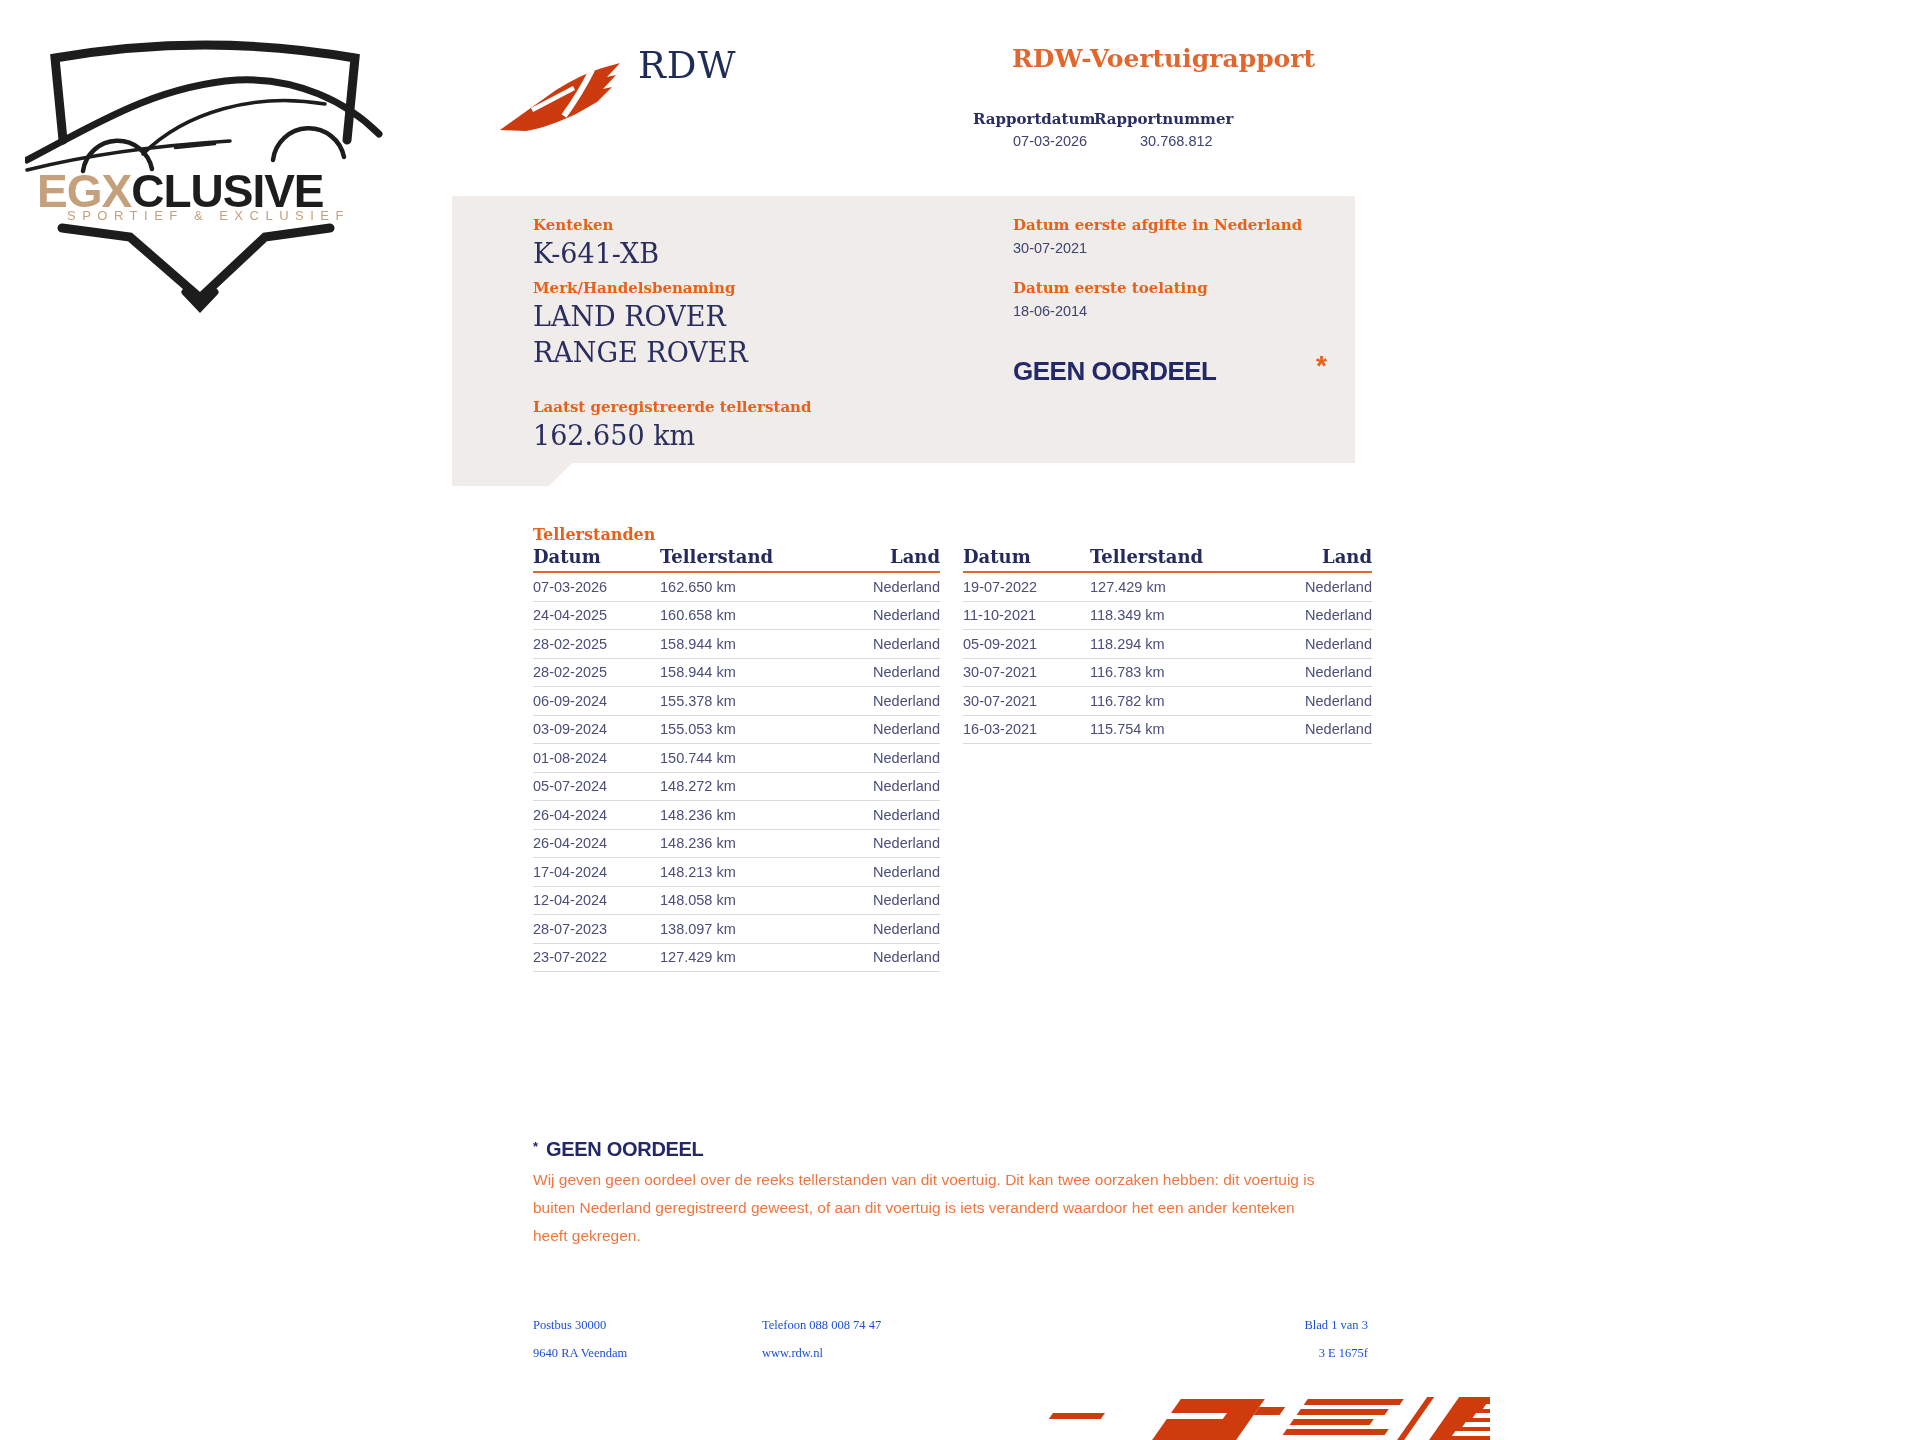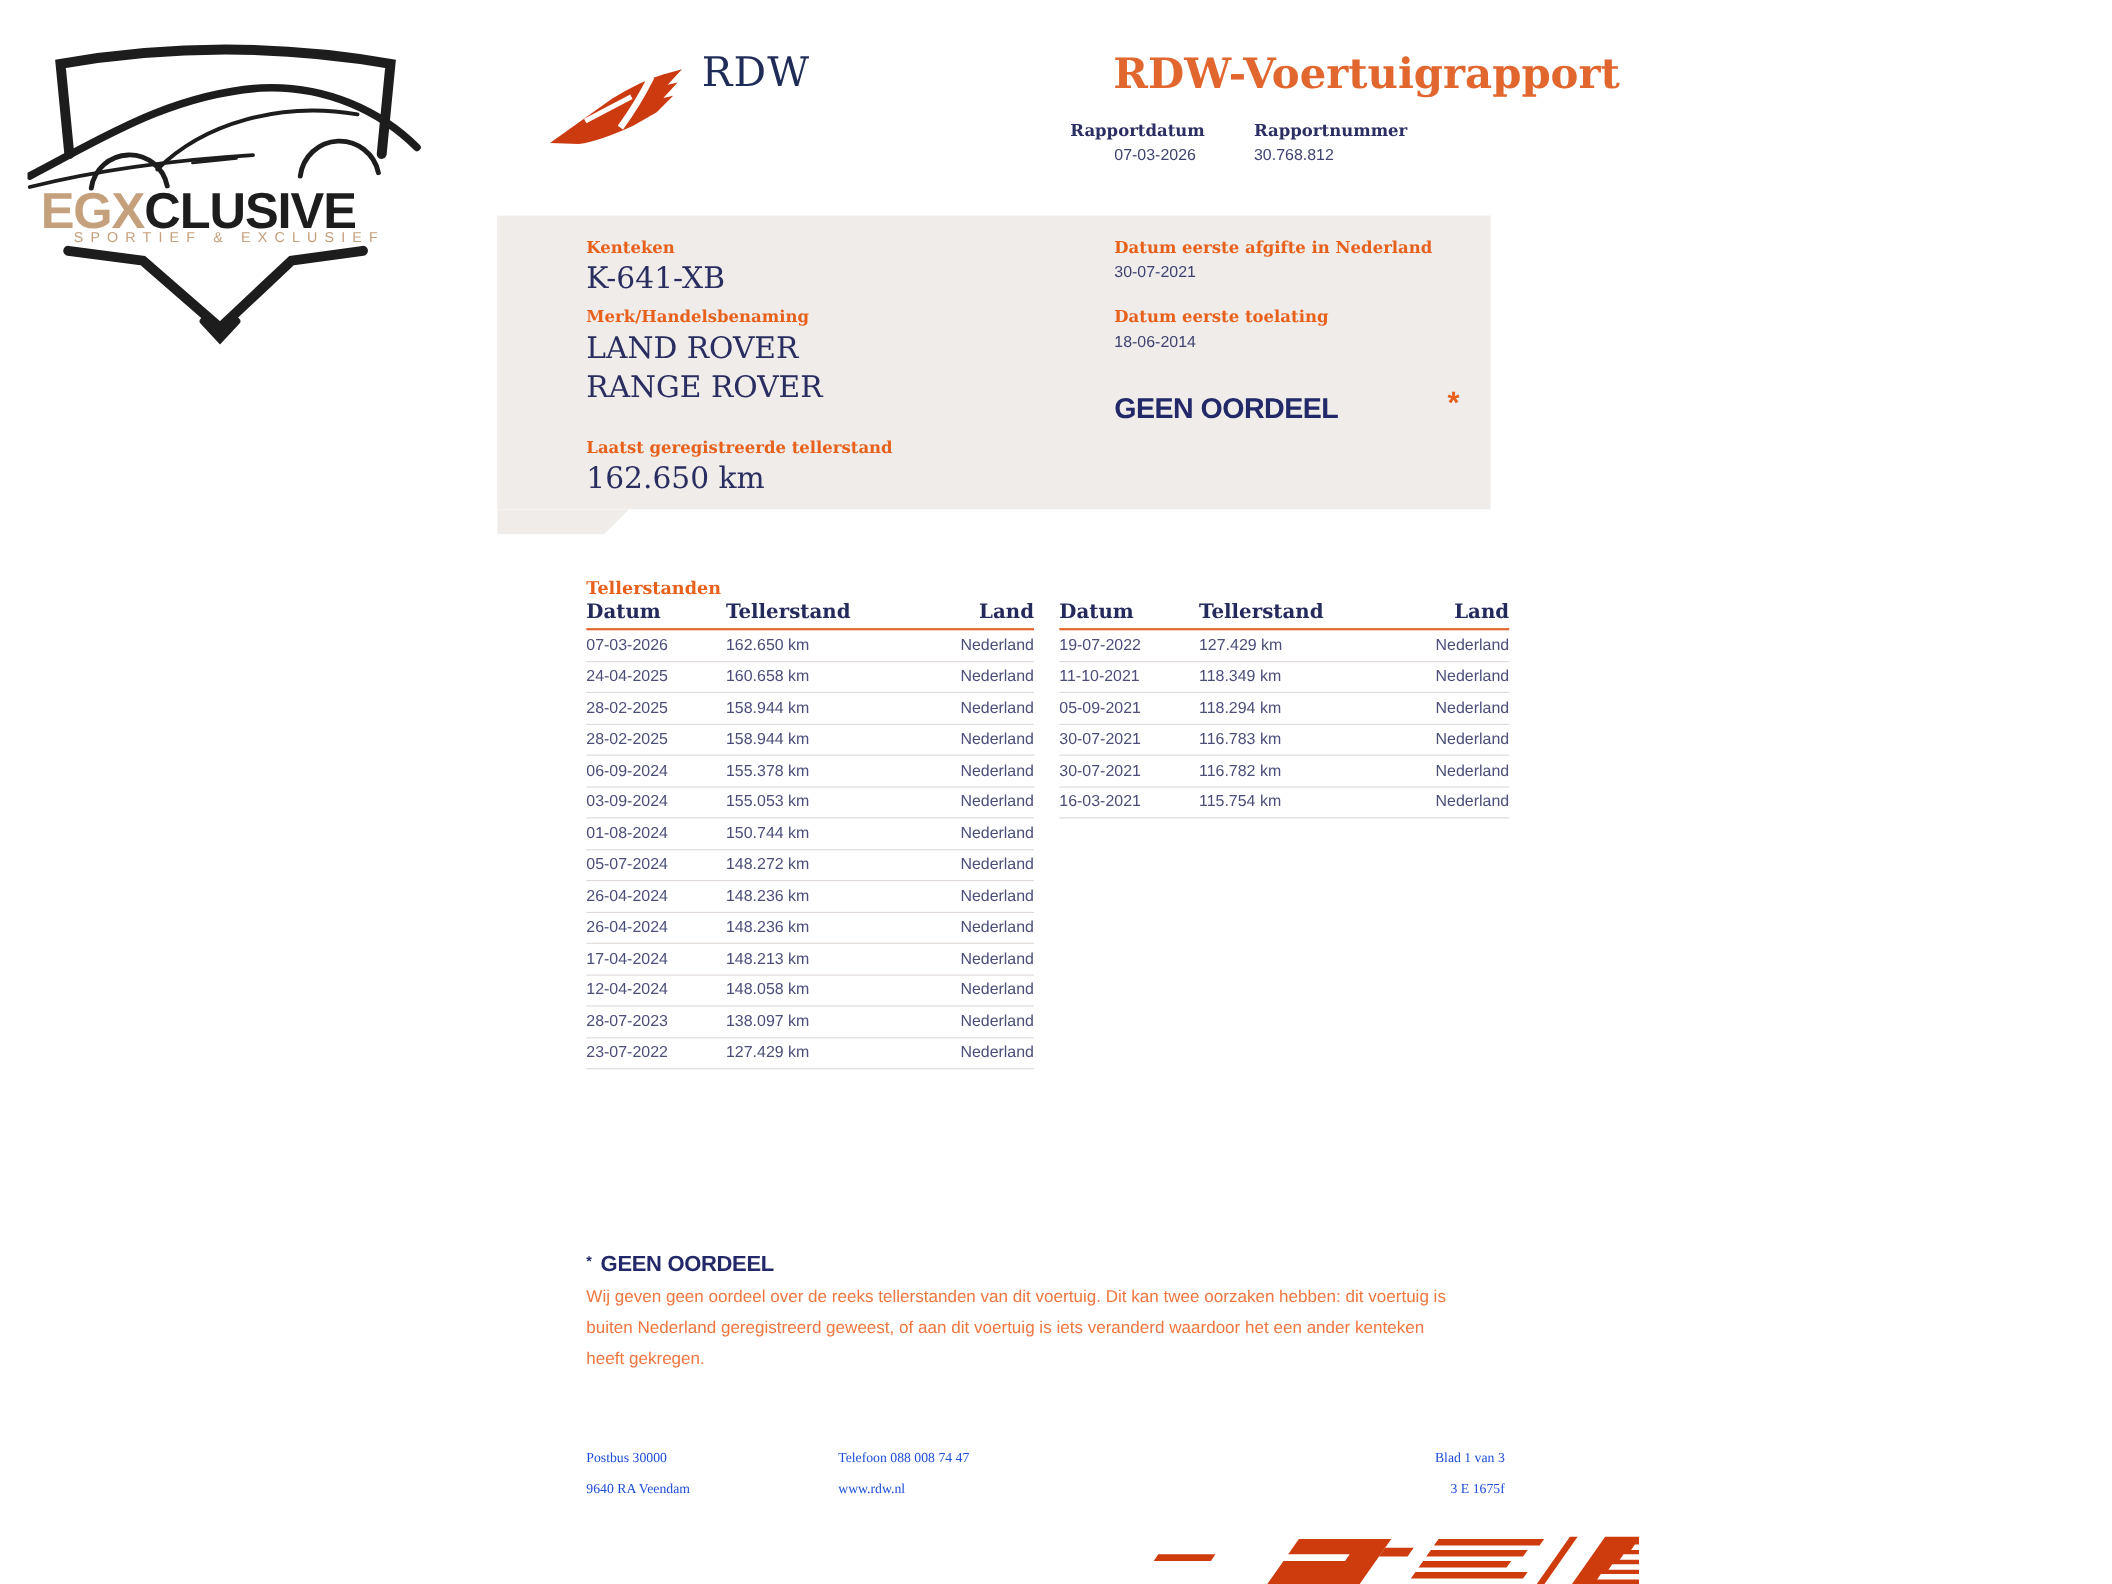--- a/index.html
+++ b/index.html
@@ -11,21 +11,21 @@
   
   .brand-text{font-family:"Liberation Sans",sans-serif;font-weight:bold;font-size:46px;
               letter-spacing:-1px;white-space:nowrap;}
   .brand-prefix{color:#C5A07C;}
   .brand-suffix{color:#1D1D1D;}
   .brand-tagline{font-family:"Liberation Sans",sans-serif;font-size:13px;letter-spacing:6.5px;
                  color:#C5A07C;white-space:nowrap;}
 
   
   .rdw-wordmark{font-family:"DejaVu Serif",serif;font-size:37px;color:#1F2C57;letter-spacing:1px;}
-  .report-title{font-family:"DejaVu Serif",serif;font-weight:bold;font-size:38px;color:#E2672F;}
+  .report-title{font-family:"DejaVu Serif",serif;font-weight:bold;font-size:25px;color:#E2672F;}
   .slab-label{font-family:"DejaVu Serif",serif;font-weight:bold;font-size:15px;color:#2B2E62;}
   .slab-label-orange{font-family:"DejaVu Serif",serif;font-weight:bold;font-size:15px;color:#E8611C;}
   .val-sans{font-family:"Liberation Sans",sans-serif;font-size:14.5px;color:#3E4370;}
 
   
   .vbox{background:#EFECEA;}
   .vbox-tab{background:#EFECEA;clip-path:polygon(0 0,100% 0,calc(100% - 23px) 100%,0 100%);}
   .big-serif{font-family:"DejaVu Serif",serif;font-size:27px;color:#2A2D5F;white-space:nowrap;}
   .oordeel{font-family:"Liberation Sans",sans-serif;font-weight:bold;font-size:26px;
            color:#232968;letter-spacing:-0.5px;white-space:nowrap;}
@@ -85,21 +85,21 @@
       <path d="M4,72 L60,32 Q86,16 106,10 L124,5 L111,19 L120,17 L107,31 L116,29 L101,44 L80,56 Q50,70 30,73 Z" fill="#CC3A10"></path>
       <path d="M96,12 Q84,36 68,58" stroke="#ffffff" stroke-width="6" fill="none"></path>
       <path d="M36,52 L78,30" stroke="#ffffff" stroke-width="4.5" fill="none"></path>
     </svg>
     <div class="abs rdw-wordmark" style="left:142px;top:-14px;">RDW</div>
   </div>
 
   <div class="abs report-title" style="left:1012px;top:44px;">RDW-Voertuigrapport</div>
   <div class="abs slab-label" style="left:973px;top:110px;">Rapportdatum</div>
   <div class="abs val-sans" style="left:1013px;top:133px;">07-03-2026</div>
-  <div class="abs slab-label" style="left:1140px;top:110px;">Rapportnummer</div>
+  <div class="abs slab-label" style="left:1094px;top:110px;">Rapportnummer</div>
   <div class="abs val-sans" style="left:1140px;top:133px;">30.768.812</div>
 
   <div class="abs vbox" style="left:452px;top:196px;width:903px;height:267px;"></div>
   <div class="abs vbox-tab" style="left:452px;top:463px;width:120px;height:23px;"></div>
 
   <div class="abs slab-label-orange" style="left:533px;top:216px;">Kenteken</div>
   <div class="abs big-serif" style="left:533px;top:238px;">K-641-XB</div>
   <div class="abs slab-label-orange" style="left:533px;top:279px;">Merk/Handelsbenaming</div>
   <div class="abs big-serif" style="left:533px;top:301px;">LAND ROVER</div>
   <div class="abs big-serif" style="left:533px;top:337px;">RANGE ROVER</div>

